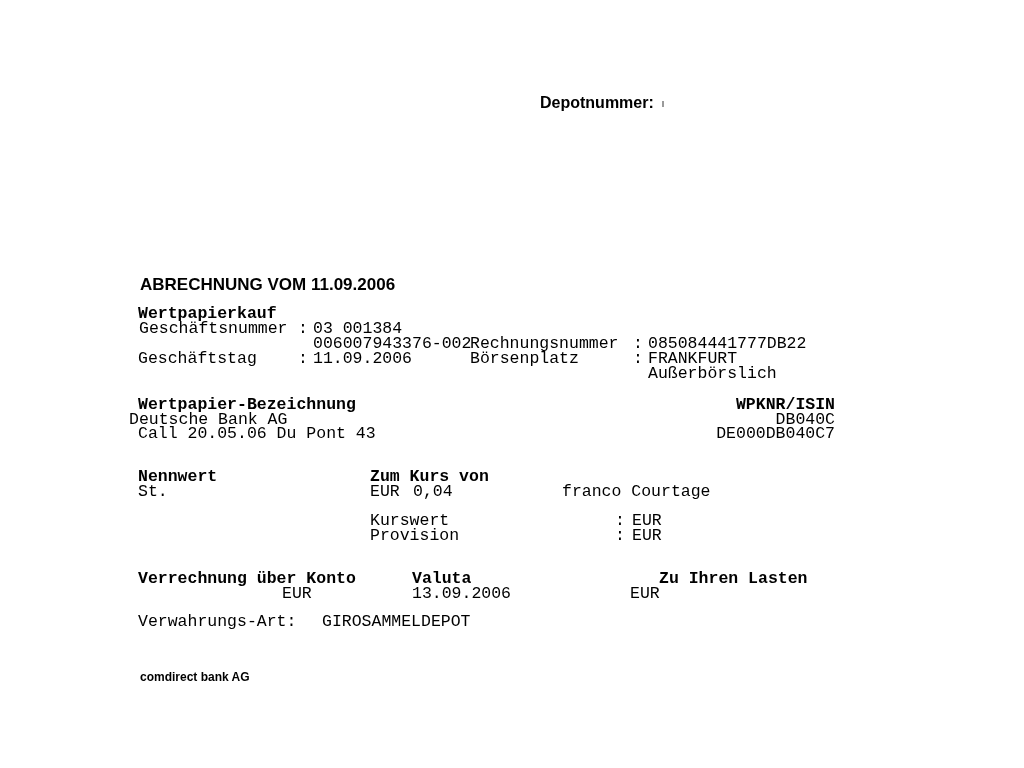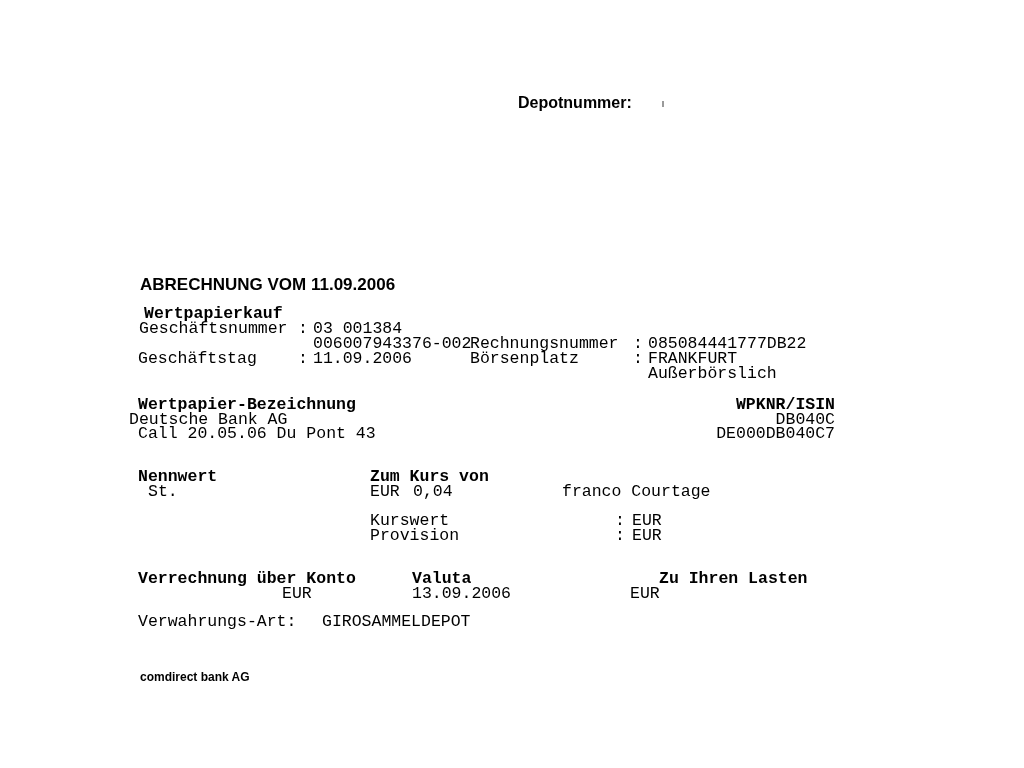--- a/index.html
+++ b/index.html
@@ -39,27 +39,27 @@
   .redact {
     position: absolute;
     background: #9a9a9a;
   }
 </style>
 </head>
 <body>
 
 <div class="page">
 
-  <div class="sans" style="left:518px; top:94px; font-size:16px;">Depotnummer:</div>
+  <div class="sans" style="left:540px; top:94px; font-size:16px;">Depotnummer:</div>
   <div class="redact" style="left:662px; top:101px; width:2px; height:6px;"></div>
 
   <div class="sans" style="left:140px; top:275px; font-size:17px;">ABRECHNUNG VOM 11.09.2006</div>
 
   <div class="mrow" style="top:306px;">
-    <span class="b" style="left:144px;">Wertpapierkauf</span>
+    <span class="b" style="left:138px;">Wertpapierkauf</span>
   </div>
 
   <div class="mrow" style="top:321px;">
     <span style="left:139px;">Geschäftsnummer</span>
     <span style="left:298px;">:</span>
     <span style="left:313px;">03 001384</span>
   </div>
 
   <div class="mrow" style="top:336px;">
     <span style="left:313px;">006007943376-002</span>
@@ -95,21 +95,21 @@
     <span style="left:138px;">Call 20.05.06 Du Pont 43</span>
     <span class="r">DE000DB040C7</span>
   </div>
 
   <div class="mrow" style="top:469px;">
     <span class="b" style="left:138px;">Nennwert</span>
     <span class="b" style="left:370px;">Zum Kurs von</span>
   </div>
 
   <div class="mrow" style="top:484px;">
-    <span style="left:148px;">St.</span>
+    <span style="left:138px;">St.</span>
     <span style="left:370px;">EUR</span>
     <span style="left:413px;">0,04</span>
     <span style="left:562px;">franco Courtage</span>
   </div>
 
   <div class="mrow" style="top:513px;">
     <span style="left:370px;">Kurswert</span>
     <span style="left:615px;">:</span>
     <span style="left:632px;">EUR</span>
   </div>

